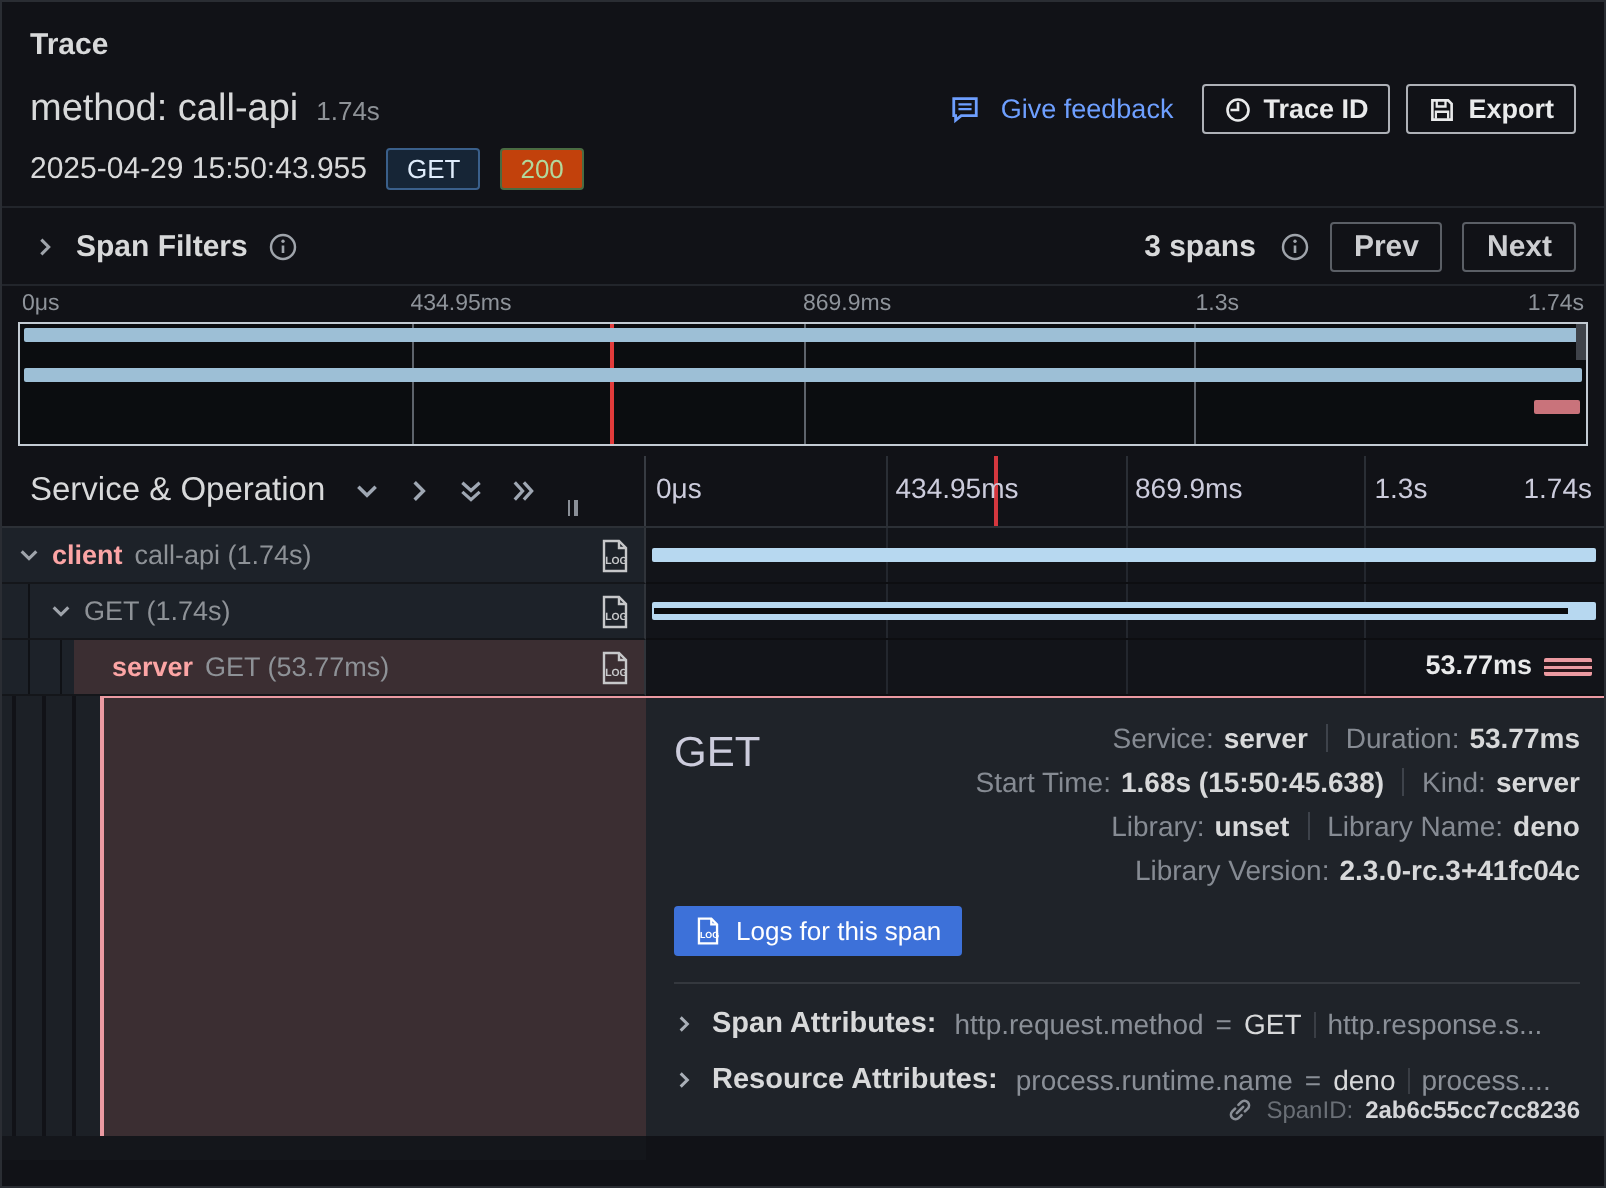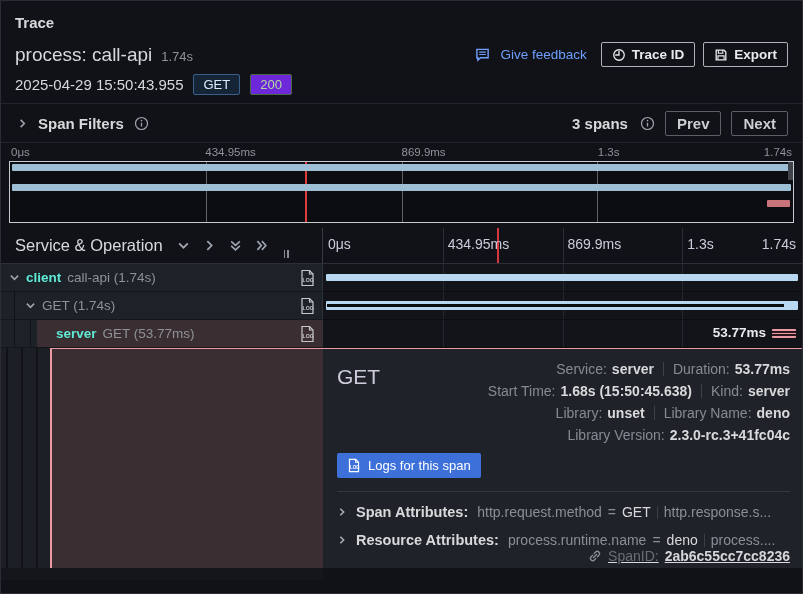--- a/index.html
+++ b/index.html
@@ -18,21 +18,21 @@
   .trace-name { display:flex; align-items:baseline; gap:9px; }
   .trace-name .name { font-size:19px; font-weight:500; color:#d8d9da; }
   .trace-name .dur { font-size:13px; color:#8e9297; }
   .hdr-actions { display:flex; align-items:center; gap:8px; }
   .link-btn { display:flex; align-items:center; gap:10px; color:#6e9fff; font-size:13.5px; font-weight:500; cursor:pointer; margin-right:6px; }
   .ghost-btn { display:inline-flex; align-items:center; gap:6px; padding:4px 10px; border:1px solid #aeb1b7; border-radius:2px; background:transparent; color:#e9eaeb; font-size:13.5px; font-weight:700; cursor:pointer; }
   .hdr-row3 { display:flex; align-items:center; gap:10px; margin-top:7px; }
   .timestamp { font-size:15px; color:#d8d9da; }
   .badge { font-size:13px; font-weight:500; padding:2px 9px; border-radius:2px; }
   .badge.method { background:#162536; border:1px solid #3a5f8a; color:#dfecfb; }
-  .badge.status { background:#6d28d9; border:1px solid #4a6b42; color:#b2d89c; }
+  .badge.status { background:#c2410c; border:1px solid #4a6b42; color:#b2d89c; }
 
   
   .filters { height:40px; border-top:1px solid #22252b; border-bottom:1px solid #22252b;
     display:flex; align-items:center; justify-content:space-between; padding:0 14px 0 16px; }
   .filters-left { display:flex; align-items:center; gap:10px; color:#d8d9da; }
   .filters-left .chev { color:#9fa4ab; }
   .filters-title { font-size:15px; font-weight:700; }
   .icon-info { color:#9fa4ab; }
   .filters-right { display:flex; align-items:center; gap:10px; }
   .span-count { font-size:15px; font-weight:700; color:#d8d9da; margin-right:2px; }
@@ -73,21 +73,21 @@
   .tl-div { position:absolute; top:0; bottom:0; width:1px; background:#2a2e35; }
   .tl-cursor { position:absolute; top:0; bottom:0; width:2px; background:#d4373e; }
 
   
   .rows { }
   .srow { height:28px; display:flex; cursor:pointer; }
   .srow-name { position:relative; width:322px; flex:0 0 322px; display:flex; align-items:center;
     background:#1d2229; border-right:1px solid #30343a; border-bottom:1px solid #14161a; font-size:13.5px; }
   .srow-bars { position:relative; flex:1; background:#121419; border-bottom:1px solid #0d0e11; }
   .guide { position:absolute; top:0; bottom:0; width:1px; background:#0f1115; }
-  .svc { font-weight:700; color:#5eead4; margin-right:6px;text-align:center; }
+  .svc { font-weight:700; color:#fca5a5; margin-right:6px;text-align:center; }
   .op { color:#8e9297; }
   .row-chev { color:#9fa4ab; margin-right:6px; }
   .log-badge { position:absolute; right:6px; top:50%; transform:translateY(-50%); color:#c7c8ca; }
   .srow.selected .srow-name { background:#1d2229; }
   .sel-fill { position:absolute; left:36px; right:0; top:0; bottom:0; background:#3b2e32; }
   .srow .ztop { position:relative; z-index:1; }
   .bar { position:absolute; border-radius:1px; }
   .bar.blue { background:#b7d8f0; }
   .bar.r1 { left:3px; right:4px; top:10px; height:7px; }
   .bar.r2 { left:3px; right:4px; top:9px; height:9px; }
@@ -118,35 +118,35 @@
     font-size:13px; font-weight:500; cursor:pointer; }
   .d-divider { border-top:1px solid #34383e; margin-top:13px; }
   .attr-row { display:flex; align-items:center; gap:9px; margin-top:12px; font-size:14.5px; cursor:pointer; }
   .attr-row .chev { color:#aab0b8; }
   .attr-label { font-weight:700; color:#d8d9da; white-space:nowrap; }
   .attr-prev { display:flex; align-items:center; gap:6px; color:#8a8f97; font-size:14px;
     white-space:nowrap; overflow:hidden; }
   .attr-key { color:#8a8f97; }
   .attr-val { color:#d8d9da; font-weight:500; }
   .attr-sep { width:1px; height:13px; background:#3a3e45; }
-  .spanid-row { margin-top:auto; align-self:flex-end; display:flex; align-items:center; gap:6px; font-size:14px;text-decoration:underline; }
+  .spanid-row { margin-top:auto; align-self:flex-end; display:flex; align-items:center; gap:6px; font-size:12px; }
   .spanid-label { color:#6a6f76; }
   .spanid-val { color:#d5d6d9; font-weight:600; }
   .spanid-row .linkic { color:#8a8f97; }
 </style>
 </head>
 <body>
 
 <div class="app">
 
   <div class="hdr">
     <div class="panel-title">Trace</div>
     <div class="hdr-row2">
       <div class="trace-name">
-        <span class="name">process: call-api</span>
+        <span class="name">method: call-api</span>
         <span class="dur">1.74s</span>
       </div>
       <div class="hdr-actions">
         <span class="link-btn">
           <span>
             <svg width="15" height="15" viewBox="0 0 16 16">
                 <path d="M2 2.5h12v9H6l-3 2.5v-2.5H2z" fill="none" stroke="currentColor" stroke-width="1.5"></path>
                 <path d="M4.5 5.5h7M4.5 8h7" stroke="currentColor" stroke-width="1.2"></path>
               </svg>
           </span>

